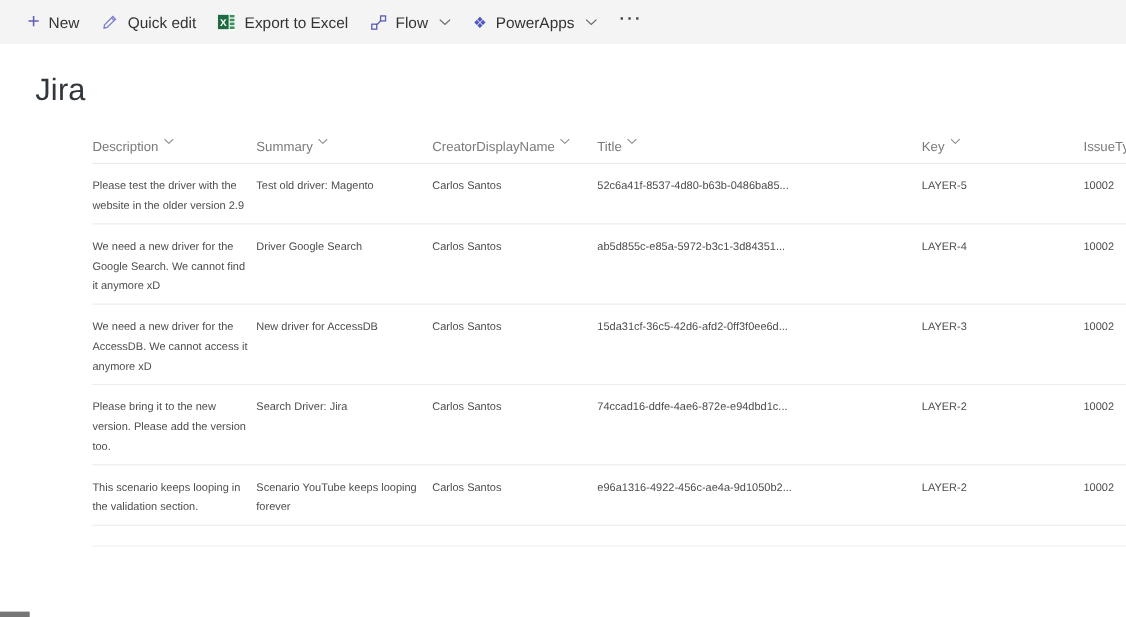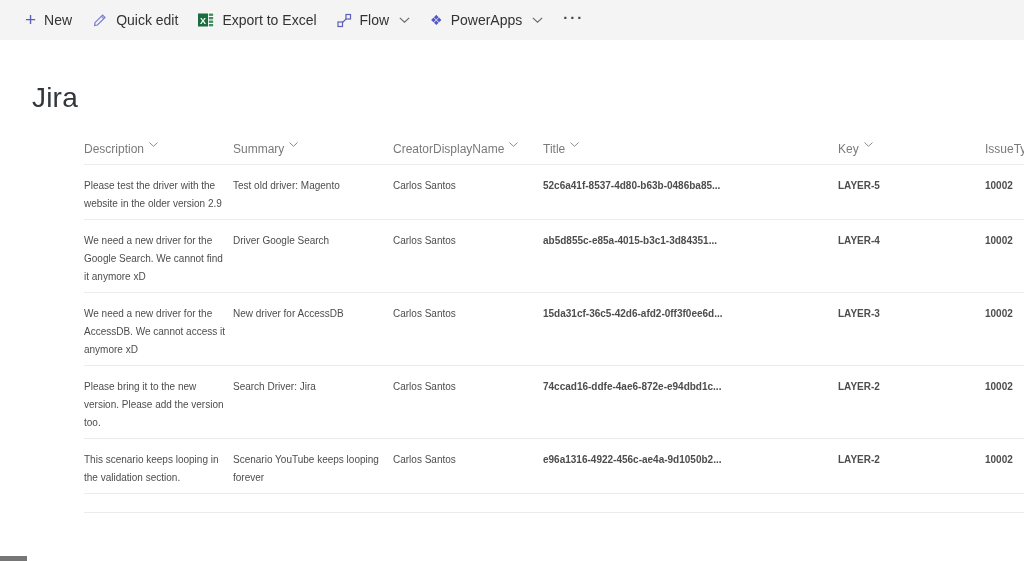--- a/index.html
+++ b/index.html
@@ -22,21 +22,21 @@
     position:relative;top:-1px;
   }
   .powerapps-glyph{color:var(--powerapps,#5358c4);font-size:14px;line-height:1;}
   .ellipsis-glyph{
     color:#444;font-size:15px;font-weight:bold;letter-spacing:2px;line-height:1;
     position:relative;top:-3px;
   }
   .chev{flex:0 0 auto;margin-left:2px;}
   
   .page-title{
-    margin:40px 0 0 32px;font-size:28px;line-height:36px;font-weight:300;
+    margin:24px 0 0 32px;font-size:28px;line-height:36px;font-weight:300;
     color:#32373c;letter-spacing:.2px;
   }
   
   .list-wrap{
     margin:24px 0 0 40px;width:984px;overflow:hidden;
   }
   .grid{width:1021px;padding-left:44px;box-sizing:content-box;}
   .header-row,.row{
     display:grid;
     grid-template-columns:149px 160px 150px 295px 147px 120px;
@@ -48,21 +48,21 @@
     font-size:12px;color:#7a7a7a;display:flex;align-items:flex-start;gap:5px;
     cursor:pointer;white-space:nowrap;overflow:visible;
   }
   .row{border-bottom:1px solid #ececec;padding:12px 0 6px 0;cursor:pointer;}
   .cell{
     font-size:10px;line-height:18px;color:#4d4d4d;
     padding-right:14px;word-wrap:break-word;
   }
   .cell.description{padding-right:3px;}
   .cell.summary{padding-right:8px;}
-  .cell.title,.cell.key,.cell.issueType{white-space:nowrap;overflow:hidden;font-weight:bold;}
+  .cell.title,.cell.key,.cell.issueType{white-space:nowrap;overflow:hidden;}
   
   .hscroll-thumb{
     position:absolute;left:0;bottom:0;width:27px;height:5px;background:#767676;
   }
 </style>
 </head>
 <body>
 
 <div class="command-bar">
 
@@ -169,21 +169,21 @@
           <div class="cell summary">Test old driver: Magento</div>
           <div class="cell creator">Carlos Santos</div>
           <div class="cell title">52c6a41f-8537-4d80-b63b-0486ba85...</div>
           <div class="cell key">LAYER-5</div>
           <div class="cell issueType">10002</div>
         </div>
         <div class="row">
           <div class="cell description">We need a new driver for the Google Search. We cannot find it anymore xD</div>
           <div class="cell summary">Driver Google Search</div>
           <div class="cell creator">Carlos Santos</div>
-          <div class="cell title">ab5d855c-e85a-4015-b3c1-3d84351...</div>
+          <div class="cell title">ab5d855c-e85a-5972-b3c1-3d84351...</div>
           <div class="cell key">LAYER-4</div>
           <div class="cell issueType">10002</div>
         </div>
         <div class="row">
           <div class="cell description">We need a new driver for the AccessDB. We cannot access it anymore xD</div>
           <div class="cell summary">New driver for AccessDB</div>
           <div class="cell creator">Carlos Santos</div>
           <div class="cell title">15da31cf-36c5-42d6-afd2-0ff3f0ee6d...</div>
           <div class="cell key">LAYER-3</div>
           <div class="cell issueType">10002</div>

